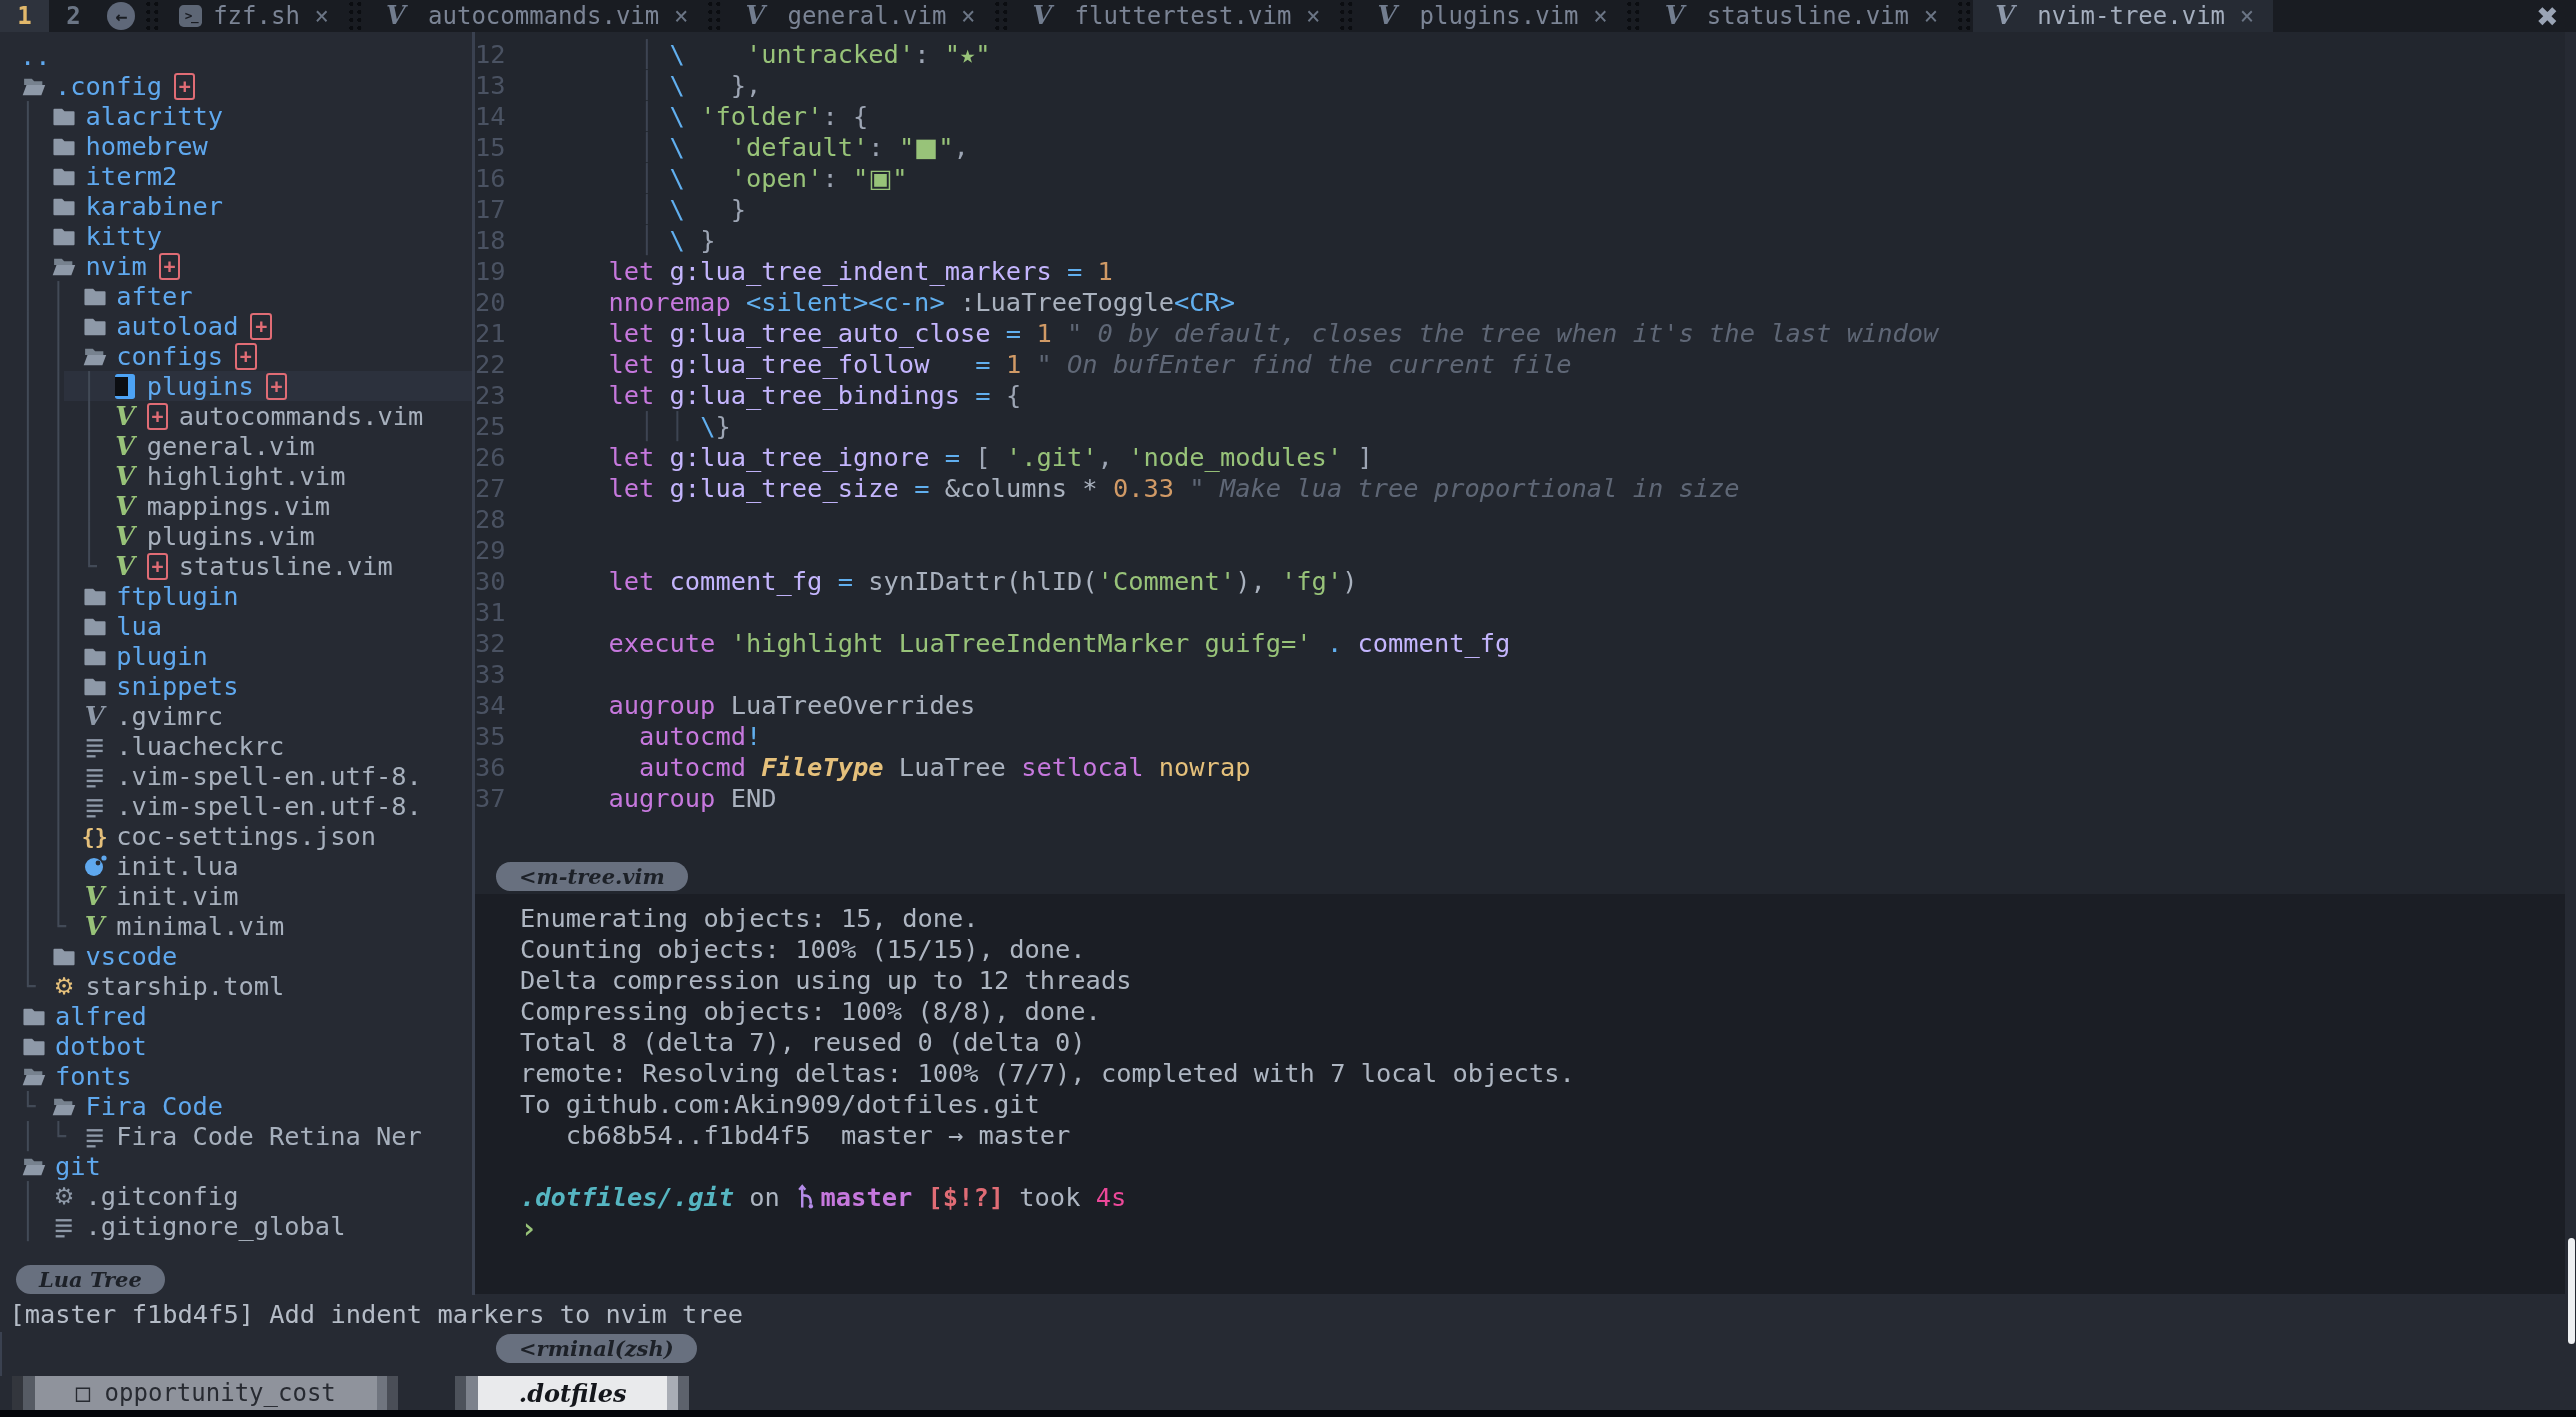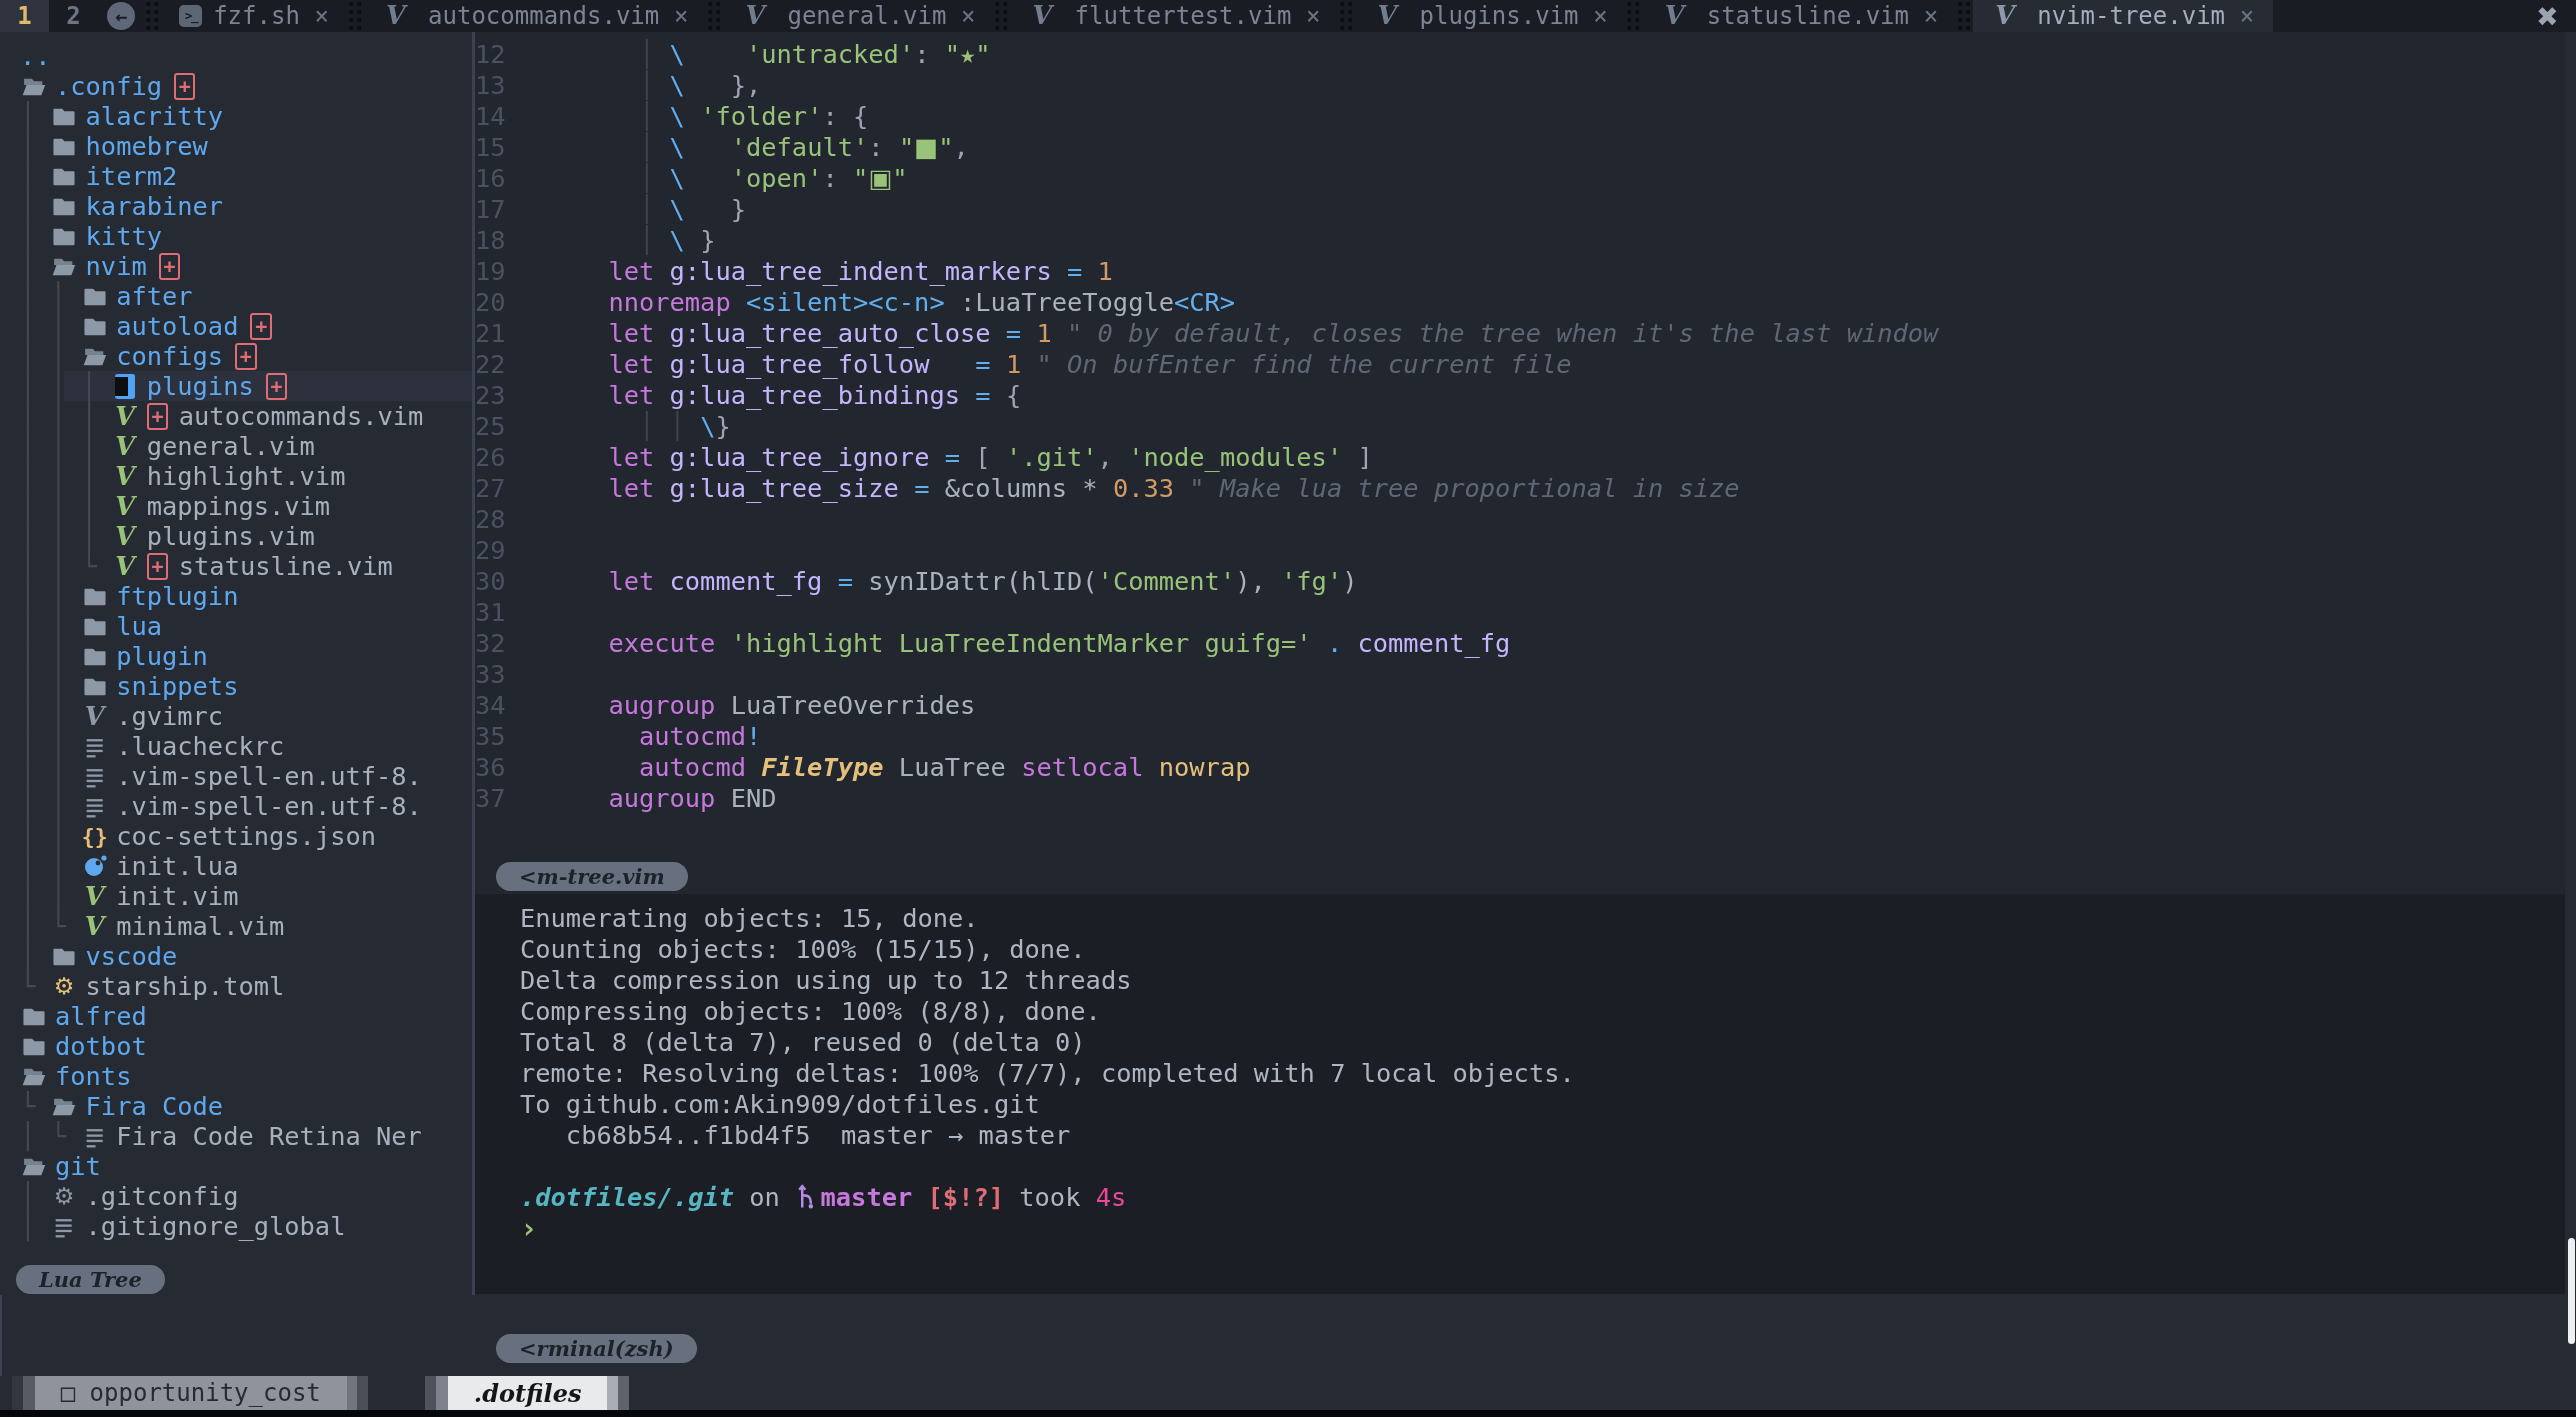--- a/index.html
+++ b/index.html
@@ -76,21 +76,21 @@
   .c-tyl{color:#ec4899;font-weight:normal;}
   .c-tgr{color:#98c379;font-weight:bold;font-size:29px;}
   .branchicon{display:inline-flex;align-items:center;margin:0 6.7px 0 1.3px;}
   
   #msgline{position:absolute;left:0;top:1295px;width:2576px;height:37px;background:#262a33;display:flex;
            align-items:center;padding-left:9.4px;box-sizing:border-box;font-size:25.4px;color:#b5bcc7;white-space:pre;}
   
   #tmuxbar{position:absolute;left:0;top:1376px;width:2576px;height:34px;background:#262a33;
            display:flex;align-items:stretch;font-size:24px;}
   .shade{flex:none;}
-  .seg{display:flex;align-items:center;padding:0 26px;white-space:pre;}
+  .seg{display:flex;align-items:center;padding:0 41px;white-space:pre;}
   .seg.gray{background:#8f939c;color:#272a31;}
   .seg.light{background:#e9eaec;color:#14161b;font-family:"DejaVu Serif",serif;font-weight:bold;font-style:italic;}
   #blackstrip{position:absolute;left:0;top:1410px;width:2576px;height:7.4px;background:#04060a;}
 </style>
 </head>
 <body>
 
 <div id="screen">
   <div id="tabbar">
       <div class="wnum active">1</div>
@@ -287,20 +287,21 @@
             </g>
             <circle cx="12" cy="19" r="1.8" fill="#b48ce8"></circle>
           </svg></span><span class="c-tma">master</span><span class="c-tfg"> </span><span class="c-trd">[$!?]</span><span class="c-tfg"> took </span><span class="c-tyl">4s</span></div>
       <div class="tline"><span class="c-tgr">›</span></div>
     </div>
 
   <div class="pill" id="pill-editor">&lt;m-tree.vim</div>
   <div class="pill" id="pill-sidebar">Lua Tree</div>
   <div class="pill" id="pill-term">&lt;rminal(zsh)</div>
 
+  <div id="msgline">[master f1bd4f5] Add indent markers to nvim tree</div>
 
   <div id="rightstrip"></div>
   <div id="scrollthumb"></div>
 
   <div id="tmuxbar">
       <div class="shade" style="width: 12px;"></div>
       <div class="shade" style="background: rgb(51, 54, 61); width: 10.7px;"></div>
       <div class="shade" style="background: rgb(86, 91, 100); width: 12px;"></div>
       <div class="seg gray">□ opportunity_cost</div>
       <div class="shade" style="background: rgb(112, 117, 127); width: 10.7px;"></div>

